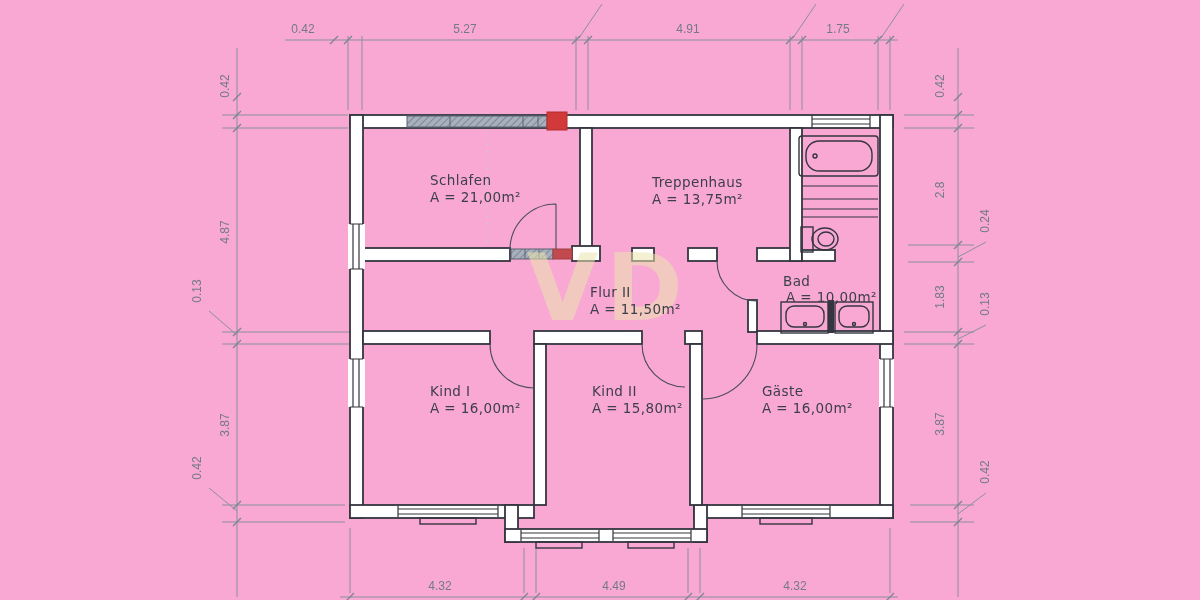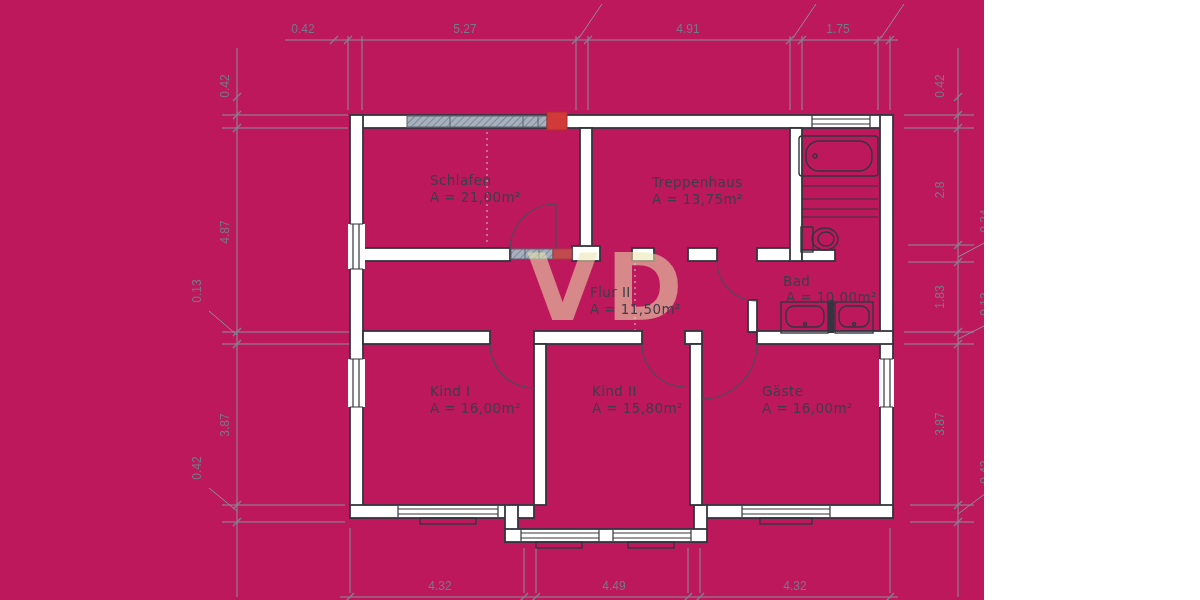--- a/index.html
+++ b/index.html
@@ -1,16 +1,16 @@
 <!DOCTYPE html>
 <html><head>
 <meta charset="utf-8">
 <style>
   html,body{margin:0;padding:0;background:#ffffff;}
-  .stage{position:relative;width:984px;height:600px;background:#be185d;overflow:hidden;
+  .stage{position:relative;width:1200px;height:600px;background:#f9a8d4;overflow:hidden;
          font-family:"DejaVu Sans", sans-serif;text-align:center;}
   svg{position:absolute;inset:0;}
   .wall{fill:#ffffff;stroke:#34353f;stroke-width:1.8;}
   .dimline{stroke:#8a909b;stroke-width:1;fill:none;}
   .dimtick{stroke:#7d8390;stroke-width:1.3;fill:none;}
   .dimtext{font-family:"Liberation Sans", sans-serif;font-size:12px;fill:#737a86;}
   .roomname,.roomarea{font-family:"DejaVu Sans", sans-serif;font-size:13.5px;fill:#3c3e49;letter-spacing:.4px;}
   .fixture{fill:none;stroke:#34353f;stroke-width:1.4;}
   .thinline{stroke:#34353f;stroke-width:1.2;fill:none;}
   .doorarc{fill:none;stroke:#4a4c57;stroke-width:1.1;}

